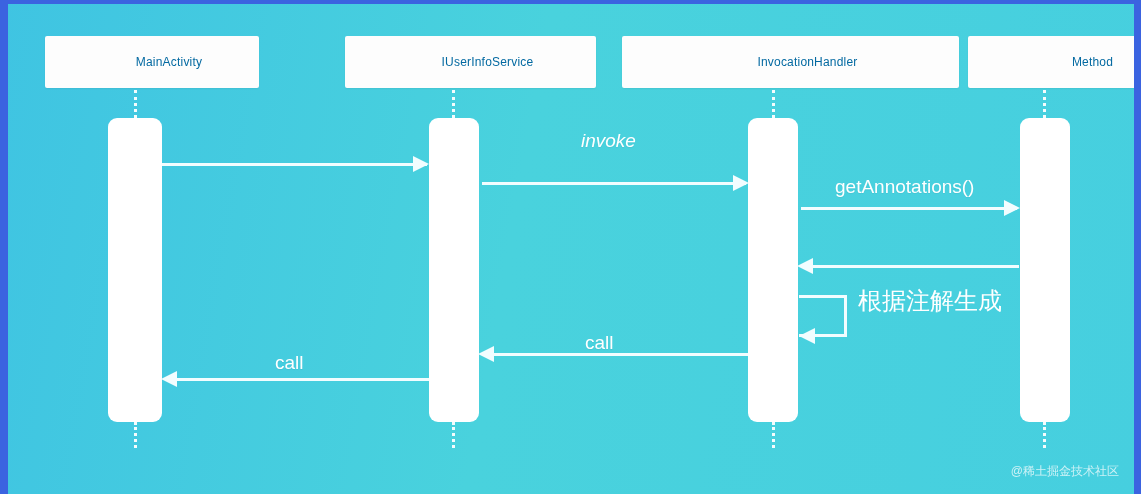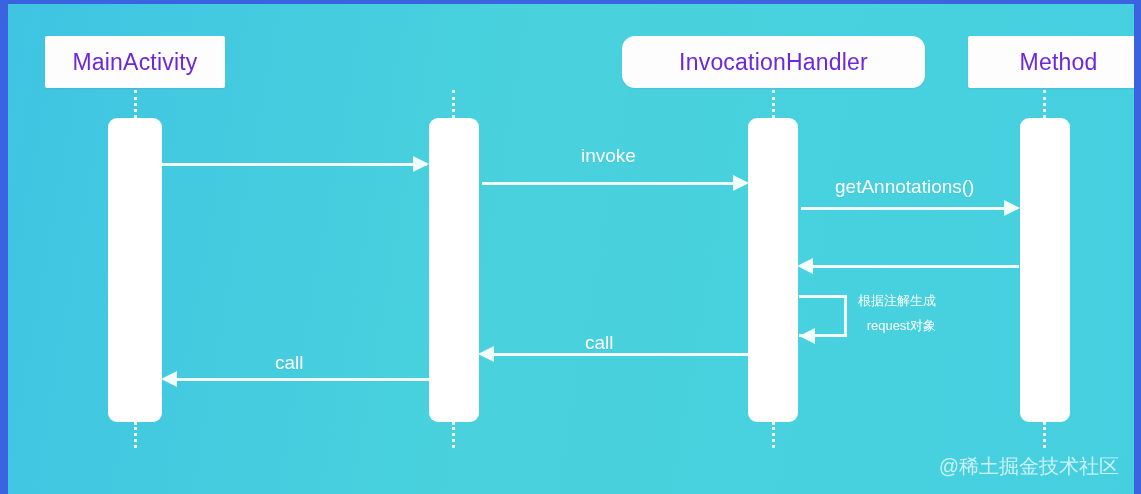--- a/index.html
+++ b/index.html
@@ -18,25 +18,26 @@
   .frame-left{left:0;top:0;width:8px;height:494px;}
   .frame-top{left:0;top:0;width:1141px;height:4px;}
   .frame-right{right:0;top:0;width:7px;height:494px;}
 
   
   .participant{
     position:absolute;
     background:#fdfdfd;
     border-radius:2px;
     display:flex;align-items:center;justify-content:center;
-    color:#6d28d9;
-    font-size:23px;
+    color:#0369a1;
+    font-size:12px;
     letter-spacing:.2px;
     box-shadow:0 1px 2px rgba(0,0,0,.06);
     z-index:12;
+    padding-left:34px;
   }
 
   
   .lifeline{
     position:absolute;
     width:0;
     border-left:3px dotted #ffffff;
     opacity:.95;
     z-index:5;
   }
@@ -79,31 +80,30 @@
   .self-loop{
     position:absolute;
     border:3px solid #f2fdff;
     border-left:none;
     box-sizing:border-box;
     z-index:14;
   }
   .self-label{
     position:absolute;
     color:#ffffff;
-    font-size:13px;
+    font-size:24px;
     line-height:25px;
     white-space:nowrap;
     z-index:16;
-    text-align:right;
   }
 
   .watermark{
     position:absolute;
     color:rgba(255,255,255,.72);
-    font-size:20px;
+    font-size:12px;
     white-space:nowrap;
     z-index:30;
     margin-left:20px;
   }
 </style>
 </head>
 <body>
 
 <div id="canvas">
 
@@ -118,53 +118,55 @@
 
   <div class="lifeline" style="left:134px; top:422px; height:26px;"></div>
   <div class="lifeline" style="left:452px; top:422px; height:26px;"></div>
   <div class="lifeline" style="left:772px; top:422px; height:26px;"></div>
   <div class="lifeline" style="left:1043px;top:422px; height:26px;"></div>
 
   <div class="participant" style="left:45px; top:36px; width:180px; height:52px;">
     <span>MainActivity</span>
   </div>
 
+  <div class="participant" style="left:345px; top:36px; width:217px; height:52px;">
+    <span>IUserInfoService</span>
+  </div>
 
-  <div class="participant" style="left:622px; top:36px; width:303px; height:52px;border-radius:13px;">
+  <div class="participant" style="left:622px; top:36px; width:303px; height:52px;">
     <span>InvocationHandler</span>
   </div>
 
   <div class="participant" style="left:968px; top:36px; width:181px; height:52px;">
     <span>Method</span>
   </div>
 
   <div class="activation" style="left:108px; top:118px; width:54px; height:304px;"></div>
   <div class="activation" style="left:429px; top:118px; width:50px; height:304px;"></div>
   <div class="activation" style="left:748px; top:118px; width:50px; height:304px;"></div>
   <div class="activation" style="left:1020px;top:118px; width:50px; height:304px;"></div>
 
   <div class="msg-line" style="left:162px; top:163px; width:265px;"></div>
   <div class="arrow-head arrow-right" style="left:413px; top:156px;"></div>
 
   <div class="msg-line" style="left:482px; top:182px; width:264px;"></div>
   <div class="arrow-head arrow-right" style="left:733px; top:175px;"></div>
-  <div class="msg-label" style="left:581px; top:145px;">invoke</div>
+  <div class="msg-label" style="left:581px; top:130px;font-style:italic;">invoke</div>
 
   <div class="msg-line" style="left:801px; top:207px; width:216px;"></div>
   <div class="arrow-head arrow-right" style="left:1004px; top:200px;"></div>
   <div class="msg-label" style="left:827px; top:176px;margin-left:8px;">getAnnotations()</div>
 
   <div class="msg-line" style="left:811px; top:265px; width:208px;"></div>
   <div class="arrow-head arrow-left" style="left:797px; top:258px;"></div>
 
   <div class="self-loop" style="left:799px; top:295px; width:48px; height:42px;"></div>
   <div class="arrow-head arrow-left" style="left:799px; top:328px;"></div>
   <div class="self-label" style="left:858px; top:288px;">
     <div>根据注解生成</div>
-    <div>request对象</div>
   </div>
 
   <div class="msg-line" style="left:492px; top:353px; width:256px;"></div>
   <div class="arrow-head arrow-left" style="left:478px; top:346px;"></div>
   <div class="msg-label" style="left:585px; top:332px;">call</div>
 
   <div class="msg-line" style="left:175px; top:378px; width:254px;"></div>
   <div class="arrow-head arrow-left" style="left:161px; top:371px;"></div>
   <div class="msg-label" style="left:275px; top:352px;">call</div>
 

